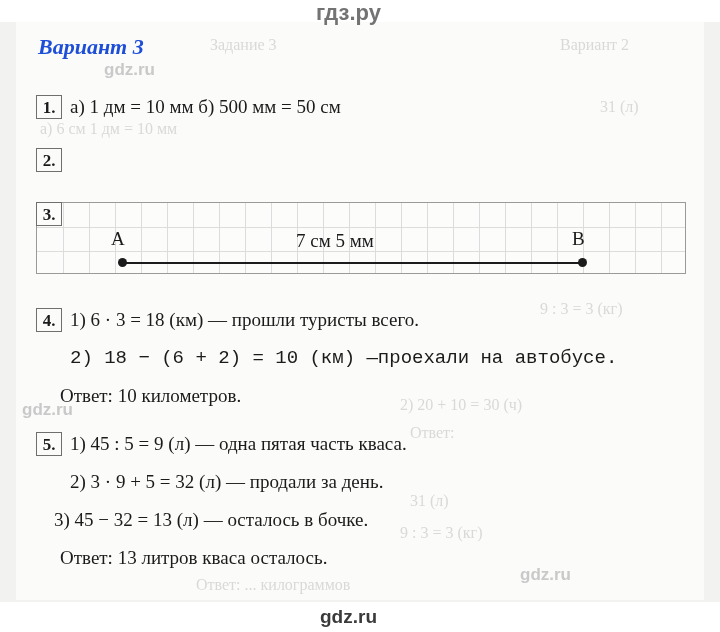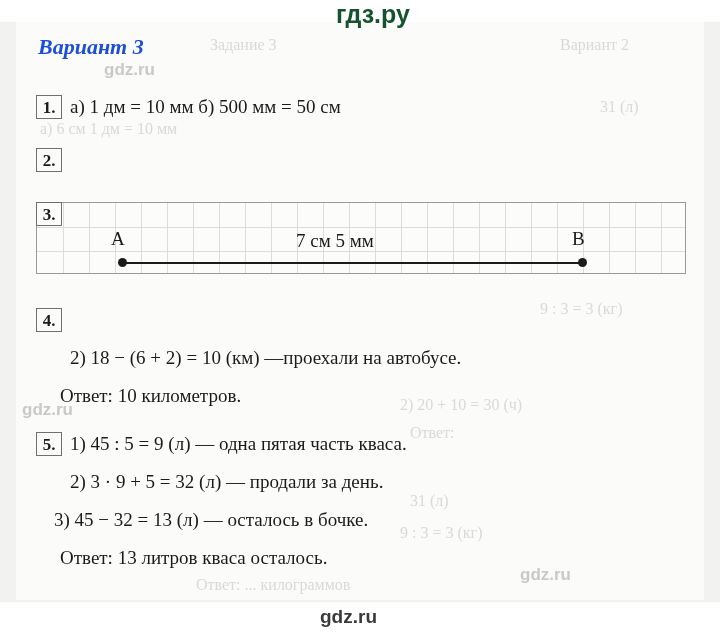--- a/index.html
+++ b/index.html
@@ -22,23 +22,23 @@
     left:16px;top:20px;
     width:688px;height:580px;
     background:#fbfbfa;
   }
   
   .topbar{
     position:absolute;left:0;top:0;width:720px;height:22px;
     background:#ffffff;
   }
   .topbrand{
-    position:absolute;left:336px;top:0px;
+    position:absolute;left:316px;top:0px;
     font-family:"Liberation Sans", sans-serif;
-    font-weight:bold;font-size:25px;color:#14532d;
+    font-weight:bold;font-size:22px;color:#737373;
     letter-spacing:0px;
   }
   .bottombar{
     position:absolute;left:0;top:602px;width:720px;height:30px;background:#ffffff;
   }
   .botbrand{
     position:absolute;left:320px;top:606px;
     font-family:"Liberation Sans", sans-serif;
     font-weight:bold;font-size:19px;color:#3a3a3a;
   }
@@ -182,21 +182,22 @@
     <div class="hline" style="top:48px;"></div>
   </div>
   <div class="ptA">A</div>
   <div class="ptB">B</div>
   <div class="seglabel">7 см 5 мм</div>
   <div class="seg"></div>
   <div class="dot dotA"></div>
   <div class="dot dotB"></div>
 
   <div class="num" style="left:36px;top:308px;">4.</div>
-  <div class="line" style="left:70px;top:347px;">2) 18 − (6 + 2) = 10 (км) —проехали на автобусе.</div>
+  <div class="line" style="left:70px;top:309px;">1) 6 · 3 = 18 (км) — прошли туристы всего.</div>
+  <div class="line" style="left:70px;top:347px;font-family:Liberation Mono, monospace;">2) 18 − (6 + 2) = 10 (км) —проехали на автобусе.</div>
   <div class="line" style="left:60px;top:385px;">Ответ: 10 километров.</div>
 
   <div class="num" style="left:36px;top:432px;">5.</div>
   <div class="line" style="left:70px;top:433px;">1) 45 : 5 = 9 (л) — одна пятая часть кваса.</div>
   <div class="line" style="left:70px;top:471px;">2) 3 · 9 + 5 = 32 (л) — продали за день.</div>
   <div class="line" style="left:54px;top:509px;">3) 45 − 32 = 13 (л) — осталось в бочке.</div>
   <div class="line" style="left:60px;top:547px;">Ответ: 13 литров кваса осталось.</div>
 
 </div>
 

